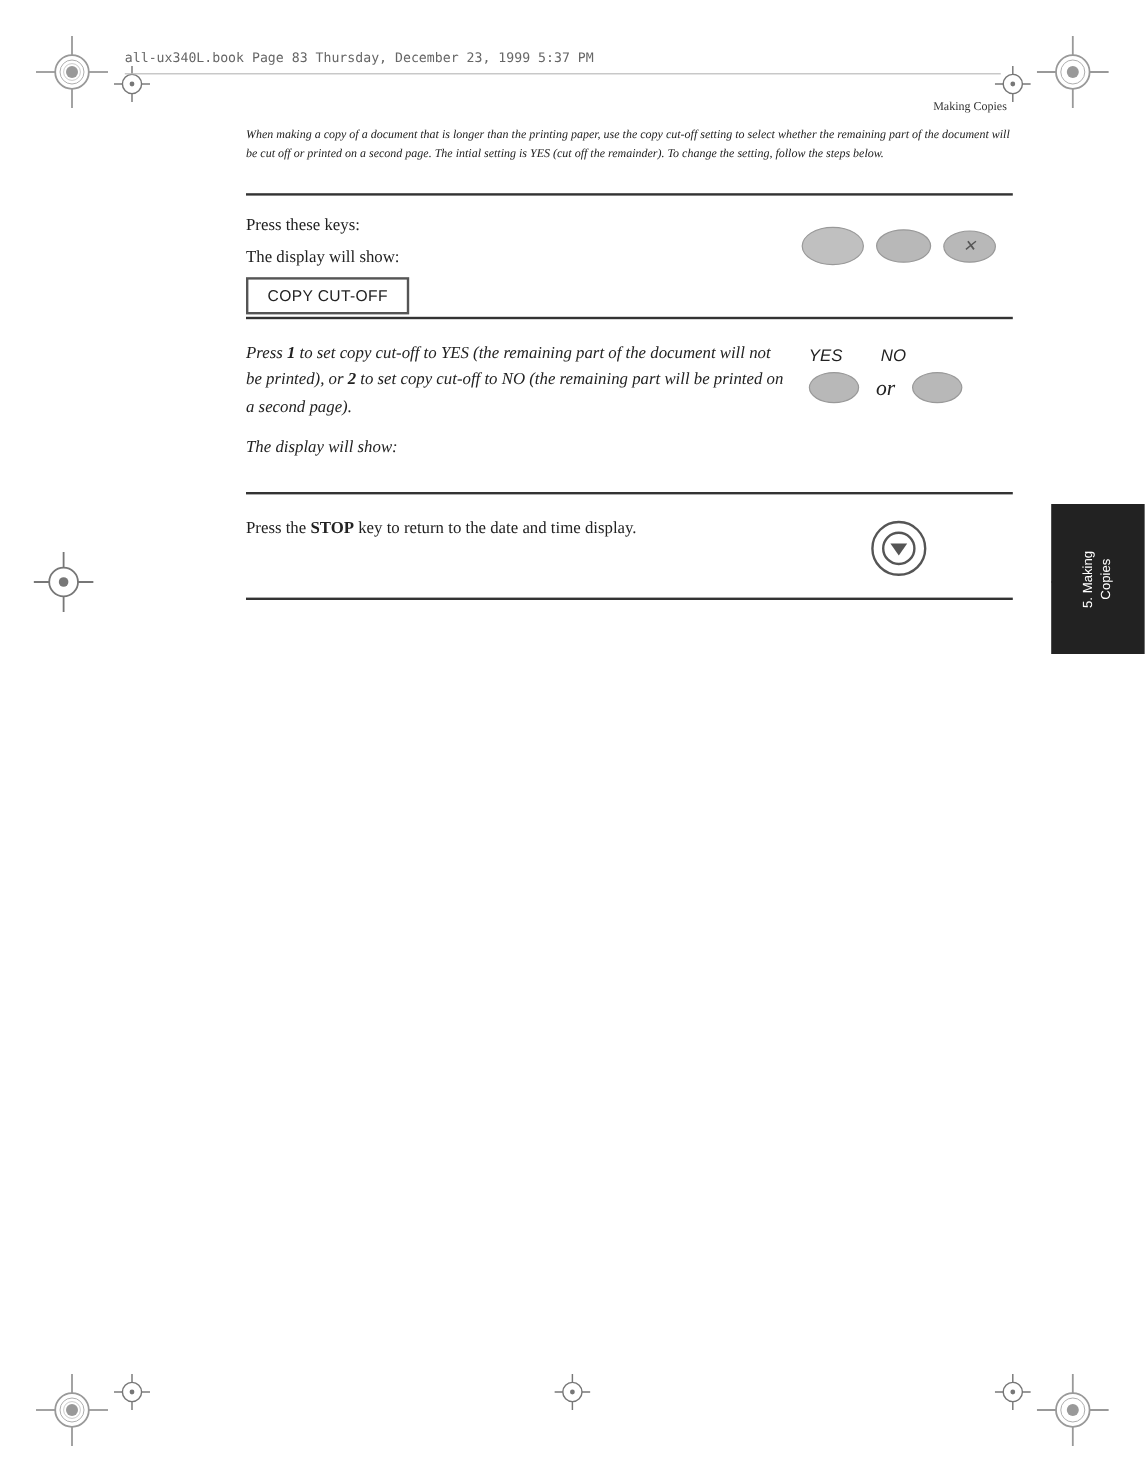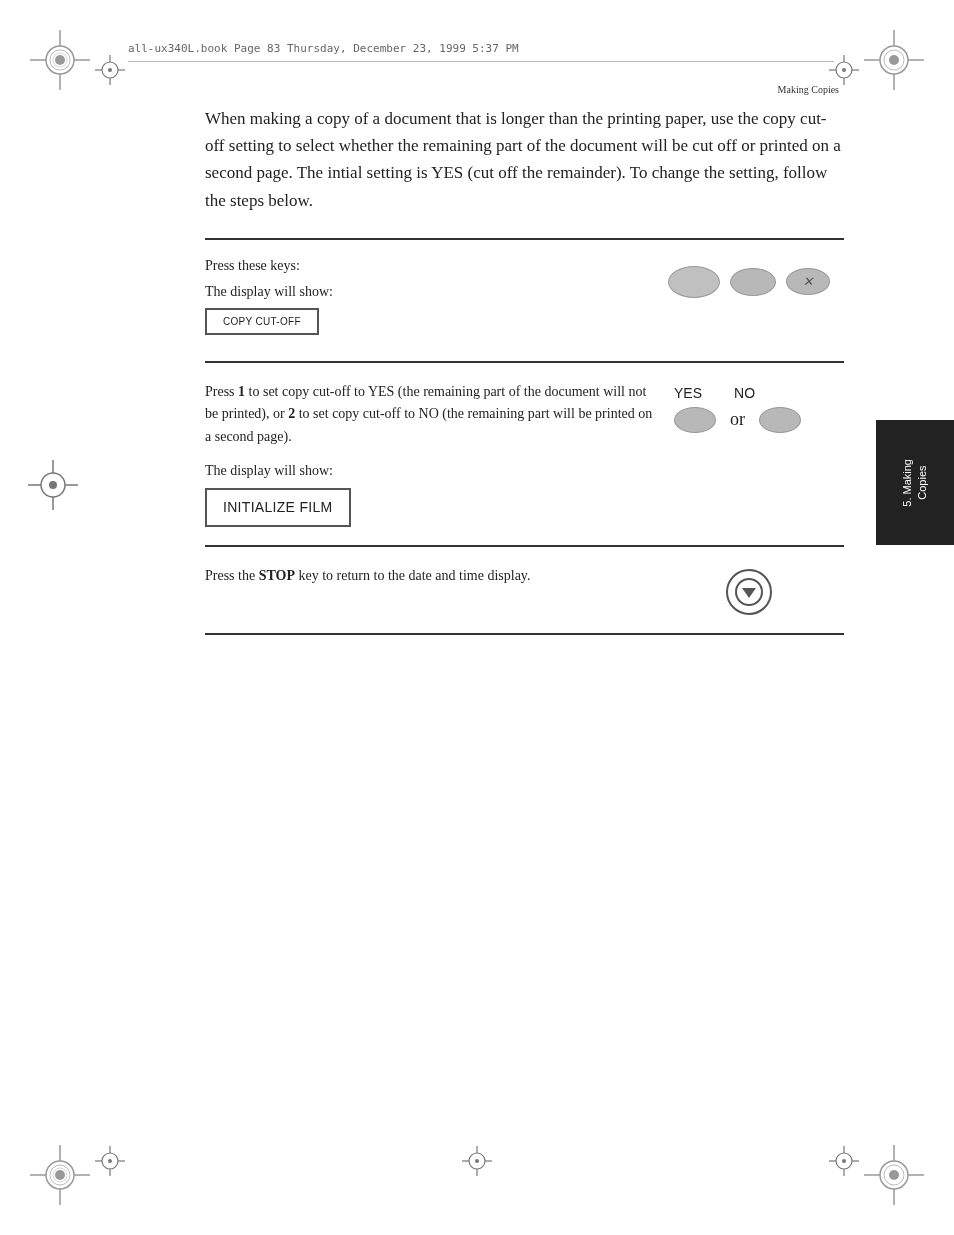--- a/index.html
+++ b/index.html
@@ -78,21 +78,21 @@
   <svg width="30" height="30" viewBox="0 0 30 30">
     <circle cx="15" cy="15" r="8" fill="none" stroke="#777" stroke-width="1.2"></circle>
     <line x1="15" y1="0" x2="15" y2="7" stroke="#777" stroke-width="1.2"></line>
     <line x1="15" y1="23" x2="15" y2="30" stroke="#777" stroke-width="1.2"></line>
     <line x1="0" y1="15" x2="7" y2="15" stroke="#777" stroke-width="1.2"></line>
     <line x1="23" y1="15" x2="30" y2="15" stroke="#777" stroke-width="1.2"></line>
     <circle cx="15" cy="15" r="2" fill="#777"></circle>
   </svg>
 </div>
 
-<div style="position:absolute; top:42px; left:128px; right:120px; border-bottom:1px solid #bbb; padding-bottom:6px; display:flex; align-items:flex-start;">
+<div style="position:absolute; top:42px; left:104px; right:120px; border-bottom:1px solid #bbb; padding-bottom:6px; display:flex; align-items:flex-start;">
   <span style="font-size:11px; color:#666; font-family:monospace;">all-ux340L.book  Page 83  Thursday, December 23, 1999  5:37 PM</span>
 </div>
 
 <div style="position:absolute; top:80px; right:115px;">
   <span style="font-size:10px; color:#333; font-family:serif;">Making Copies</span>
 </div>
 
 <div style="position:absolute; top:460px; left:28px;">
   <svg width="50" height="50" viewBox="0 0 50 50">
     <circle cx="25" cy="25" r="12" fill="none" stroke="#777" stroke-width="1.5"></circle>
@@ -117,53 +117,50 @@
 
 <div style="position:absolute; right:0; top:420px; width:78px; height:125px; background:#222; display:flex; align-items:center; justify-content:center;">
   <div style="color:#fff; font-size:11px; writing-mode:vertical-rl; text-orientation:mixed; transform:rotate(180deg); line-height:1.4; text-align:center; font-family:sans-serif;">
     <span>5. Making</span><br>
     <span>Copies</span>
   </div>
 </div>
 
 <div style="position:absolute; top:105px; left:205px; right:110px;">
 
-  <p style="font-size:17px; line-height:1.6; color:#222; margin-bottom:24px; font-family:serif;">When making a copy of a document that is longer than the printing paper, use the copy cut-off setting to select whether the remaining part of the document will be cut off or printed on a second page. The intial setting is YES (cut off the remainder). To change the setting, follow the steps below.</p>
-
-  <div style="border-top:2px solid #333; padding:18px 0 26px 0;">
+  <p style="font-size:10px; line-height:1.6; color:#222; margin-bottom:24px; font-family:serif;font-style:italic;">When making a copy of a document that is longer than the printing paper, use the copy cut-off setting to select whether the remaining part of the document will be cut off or printed on a second page. The intial setting is YES (cut off the remainder). To change the setting, follow the steps below.</p>
+
+  <div style="border-top:2px solid #333; padding:18px 0 2px 0;">
     <div style="display:flex; align-items:flex-start;">
       <div style="flex:1;">
         <p style="font-size:14px; margin-bottom:10px; font-family:serif;">Press these keys:</p>
         <p style="font-size:14px; margin-bottom:8px; font-family:serif;">The display will show:</p>
-        <div style="border:2px solid #555; padding:6px 16px; font-size:10px; font-family:sans-serif; display:inline-block; background:#fff; letter-spacing:0.3px;">
+        <div style="border:2px solid #555; padding:6px 16px; font-size:13px; font-family:sans-serif; display:inline-block; background:#fff; letter-spacing:0.3px;">
           <span>COPY CUT-OFF</span>
         </div>
       </div>
 
       <div style="min-width:190px; display:flex; align-items:center; justify-content:center; padding-top:8px; gap:10px;">
 
         <div style="width:52px; height:32px; background:#c0c0c0; border-radius:50%; border:1px solid #999;"></div>
 
         <div style="width:46px; height:28px; background:#b8b8b8; border-radius:50%; border:1px solid #999;"></div>
 
         <div style="width:44px; height:27px; background:#b8b8b8; border-radius:50%; border:1px solid #999; display:flex; align-items:center; justify-content:center; font-size:13px; color:#555; font-style:italic; font-family:serif;">✕</div>
       </div>
     </div>
   </div>
 
   <div style="border-top:2px solid #333; padding:18px 0 18px 0;">
-    <div style="display:flex; align-items:flex-start;">
+    <div style="display:flex; align-items:flex-start;font-style:italic;">
       <div style="flex:1; font-size:14px; line-height:1.6; font-family:serif; color:#222;">
         <p>
           Press <strong>1</strong> to set copy cut-off to YES (the remaining part of the document will not be printed), or <strong>2</strong> to set copy cut-off to NO (the remaining part will be printed on a second page).
         </p>
         <p style="margin-top:12px; margin-bottom:6px;">The display will show:</p>
-        <div style="border:2px solid #555; padding:6px 16px; font-size:14px; font-family:sans-serif; display:inline-block; background:#fff; letter-spacing:0.3px;">
-          <span>INITIALIZE FILM</span>
-        </div>
       </div>
 
       <div style="min-width:190px; display:flex; flex-direction:column; align-items:flex-start; padding-top:4px; padding-left:20px;">
         <div style="display:flex; gap:32px; margin-bottom:6px; font-size:14px; font-family:sans-serif;">
           <span>YES</span>
           <span>NO</span>
         </div>
         <div style="display:flex; align-items:center; gap:14px;">
           <div style="width:42px; height:26px; background:#b8b8b8; border-radius:50%; border:1px solid #999;"></div>
           <span style="font-size:18px; font-family:serif;">or</span>

